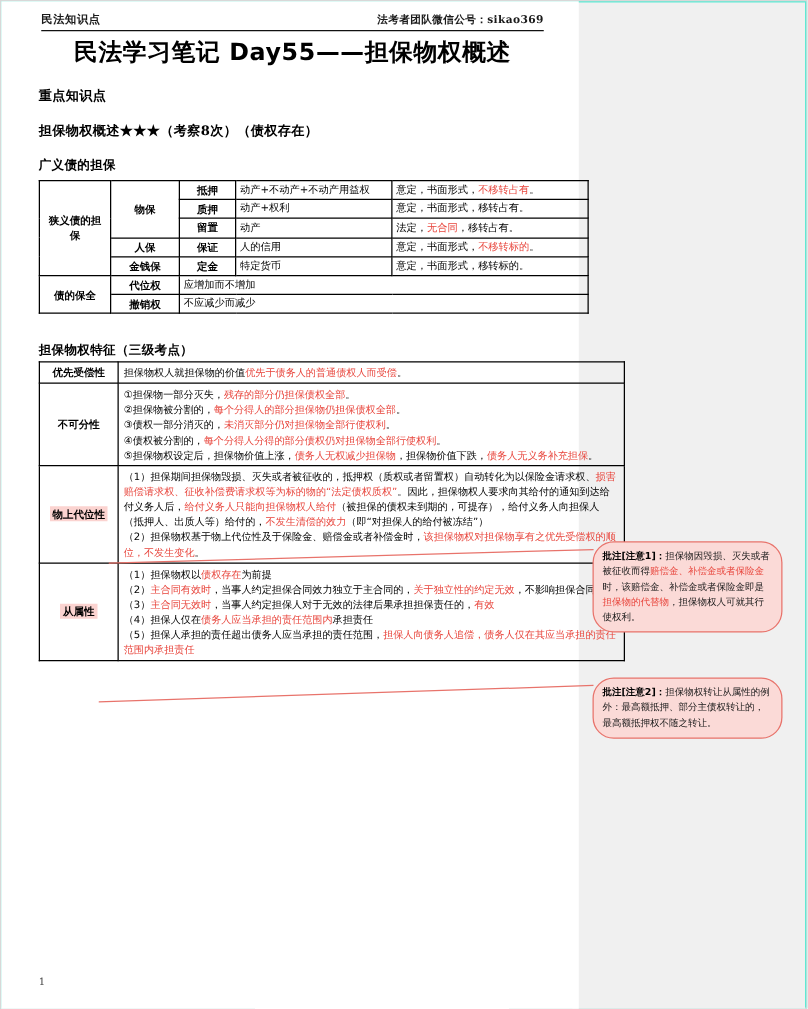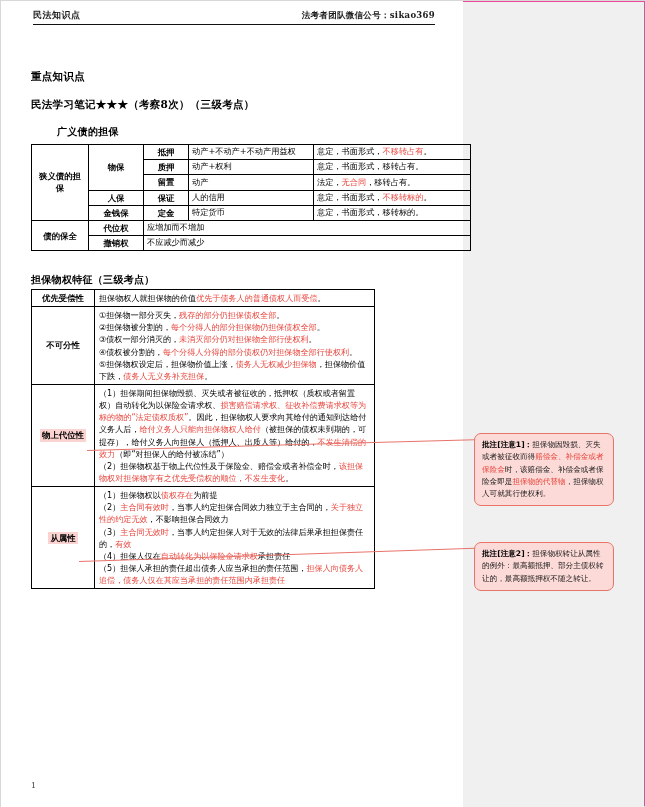--- a/index.html
+++ b/index.html
@@ -5,21 +5,21 @@
   html,body{margin:0;padding:0;}
   body{
     width:646px;height:807px;
     background:#ffffff;
     font-family:"DejaVu Sans","Liberation Sans",sans-serif;
     overflow:hidden;
     position:relative;
   }
   .page{
     position:absolute;left:0;top:0;width:646px;height:807px;
-    background:#ec4899;
+    background:#5eead4;
     border:1px solid #d8d8d8;
     box-sizing:border-box;
   }
   
   .margin-panel{
     position:absolute;right:1px;top:1px;width:185px;height:805px;
     background:#f0f0f0;
     border-left:1px solid #e3e3e3;
   }
   .content{
@@ -53,21 +53,21 @@
   }
 
   .h-bold{
     position:absolute;left:30px;
     font-size:10.5px;font-weight:bold;color:#000;
     font-family:"DejaVu Serif","Liberation Serif",serif;
     letter-spacing:.3px;
   }
   #h-key{top:69px;}
   #h-sub{top:97px;font-size:10.5px;}
-  #h-broad{top:124px;font-size:10px;margin-left:26px;}
+  #h-broad{top:124px;font-size:10px;}
   #h-feat{top:272px;font-size:10px;}
 
   
   table.doc{
     position:absolute;
     border-collapse:collapse;
     font-size:8.2px;
     color:#000;
     font-family:"DejaVu Sans","Liberation Sans",sans-serif;
     table-layout:fixed;
@@ -88,32 +88,32 @@
     font-weight:bold;
   }
 
   #tbl1{left:30px;top:143px;width:404px;}
   #tbl1 .c1{width:50px;}
   #tbl1 .c2{width:48px;margin-left:16px;}
   #tbl1 .c3{width:38px;}
   #tbl1 .c4{width:118px;}
   #tbl1 .c5{width:150px;}
 
-  #tbl2{left:30px;top:288px;width:344px;}
+  #tbl2{left:30px;top:288px;width:469px;}
   #tbl2 .k{width:56px;}
   #tbl2 td.bodycell{font-size:8.1px;line-height:1.5;padding:2px 4px;}
   #tbl2 td.bodycell p{margin:0;}
 
   
   .comment{
     position:absolute;
-    width:140px;
+    width:152px;
     background:#fbdad7;
     border:1px solid #e8736b;
-    border-radius:7px;
+    border-radius:17px;
     padding:5px 7px;
     font-size:7.6px;
     line-height:1.62;
     color:#1a1a1a;
     font-family:"DejaVu Sans","Liberation Sans",sans-serif;
     box-sizing:border-box;
   }
   .comment .ctag{font-weight:bold;color:#000;}
   #cmt1{left:473px;top:432px;}
   #cmt2{left:473px;top:541px;}
@@ -140,23 +140,24 @@
 
   <div class="margin-panel"></div>
 
   <div class="content">
 
     <div class="doc-header">
       <span class="hl">民法知识点</span>
       <span class="hr">法考者团队微信公号：sikao369</span>
     </div>
 
+    <div class="doc-title">民法学习笔记 Day55——担保物权概述</div>
 
     <div class="h-bold" id="h-key">重点知识点</div>
-    <div class="h-bold" id="h-sub">民法学习笔记★★★（考察8次）（三级考点）</div>
+    <div class="h-bold" id="h-sub">担保物权概述★★★（考察8次）（债权存在）</div>
     <div class="h-bold" id="h-broad">广义债的担保</div>
     <div class="h-bold" id="h-feat">担保物权特征（三级考点）</div>
 
     <table class="doc" id="tbl1">
       <tbody>
           <tr>
         <td class="lbl c1" rowspan="5">狭义债的担保</td>
         <td class="lbl c2" rowspan="3">物保</td>
         <td class="lbl c3">抵押</td>
         <td class="bodycell c4">动产+不动产+不动产用益权</td>
@@ -220,21 +221,21 @@
           <p><span>（1）担保期间担保物毁损、灭失或者被征收的，抵押权（质权或者留置权）自动转化为以保险金请求权、</span><span class="red">损害赔偿请求权、征收补偿费请求权等为标的物的“法定债权质权”</span><span>。因此，担保物权人要求向其给付的通知到达给付义务人后，</span><span class="red">给付义务人只能向担保物权人给付</span><span>（被担保的债权未到期的，可提存），给付义务人向担保人（抵押人、出质人等）给付的，</span><span class="red">不发生清偿的效力</span><span>（即“对担保人的给付被冻结”）</span></p>
           <p><span>（2）担保物权基于物上代位性及于保险金、赔偿金或者补偿金时，</span><span class="red">该担保物权对担保物享有之优先受偿权的顺位，不发生变化</span><span>。</span></p>
         </td>
       </tr>
       <tr>
         <td class="lbl k"><span class="hl-label">从属性</span></td>
         <td class="bodycell">
           <p><span>（1）担保物权以</span><span class="red">债权存在</span><span>为前提</span></p>
           <p><span>（2）</span><span class="red">主合同有效时</span><span>，当事人约定担保合同效力独立于主合同的，</span><span class="red">关于独立性的约定无效</span><span>，不影响担保合同效力</span></p>
           <p><span>（3）</span><span class="red">主合同无效时</span><span>，当事人约定担保人对于无效的法律后果承担担保责任的，</span><span class="red">有效</span><span></span></p>
-          <p><span>（4）担保人仅在</span><span class="red">自动转化为以保险金请求权</span><span>承担责任</span></p>
+          <p><span>（4）担保人仅在</span><span class="red">债务人应当承担的责任范围内</span><span>承担责任</span></p>
           <p><span>（5）担保人承担的责任超出债务人应当承担的责任范围，</span><span class="red">担保人向债务人追偿，债务人仅在其应当承担的责任范围内承担责任</span><span></span></p>
         </td>
       </tr>
     </tbody>
       </table>
 
     <div class="page-num">1</div>
   </div>
 
   <div class="connector" id="con1"></div>

